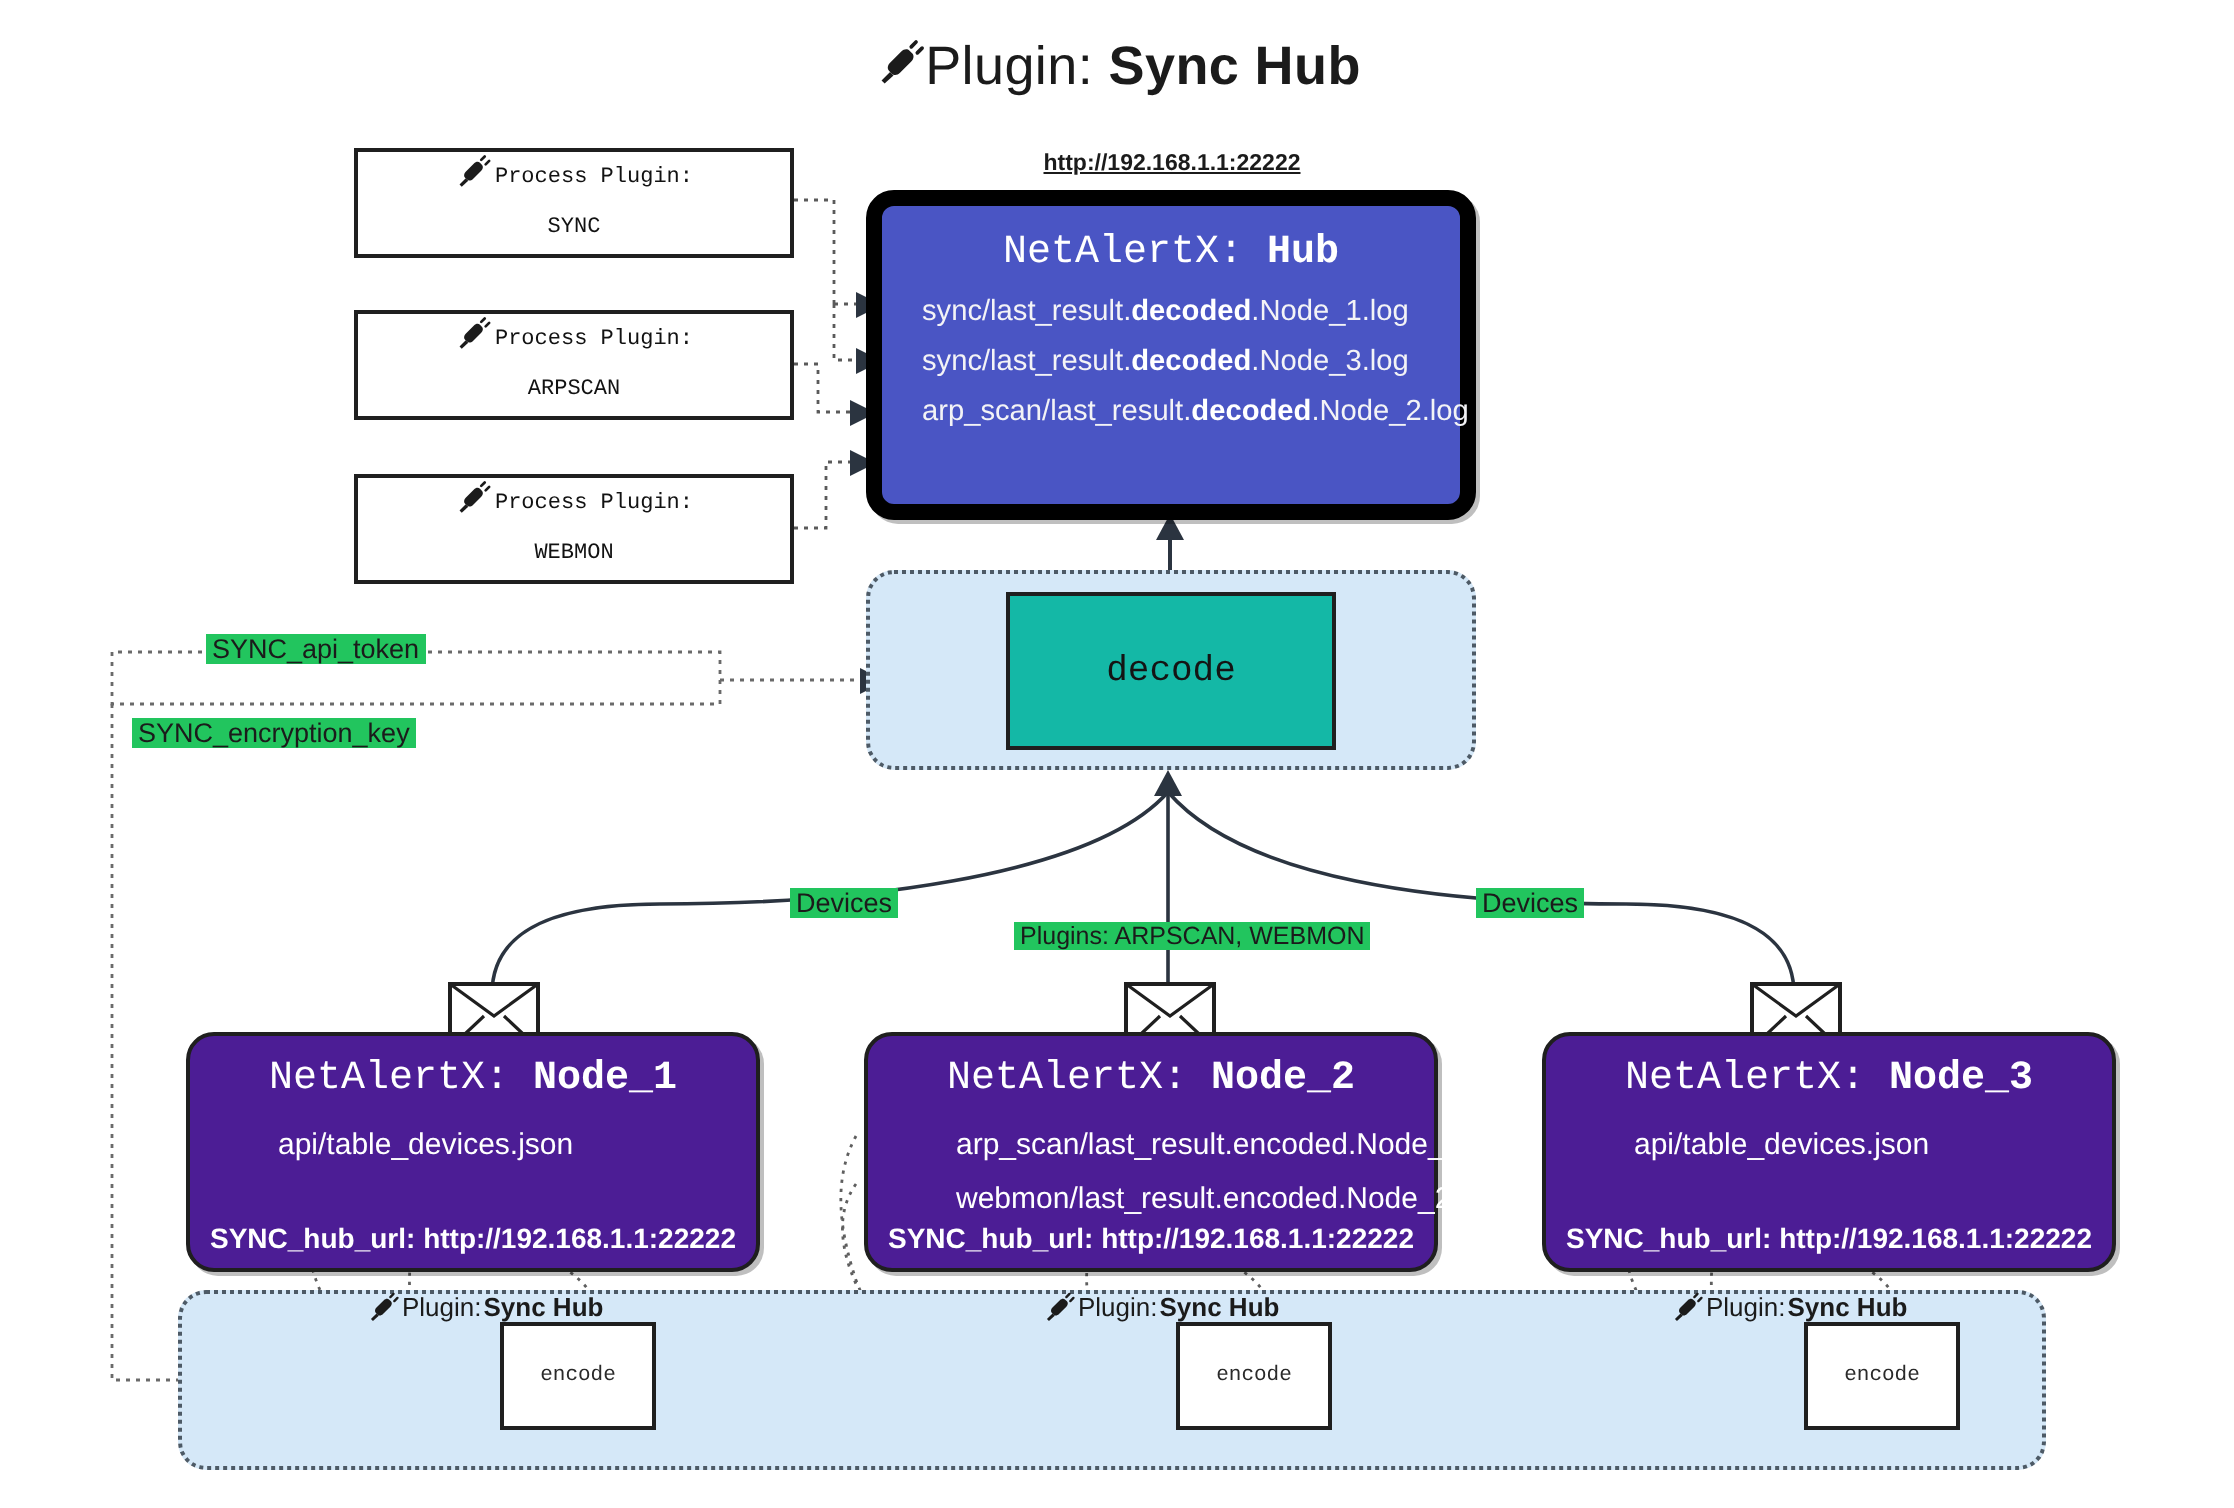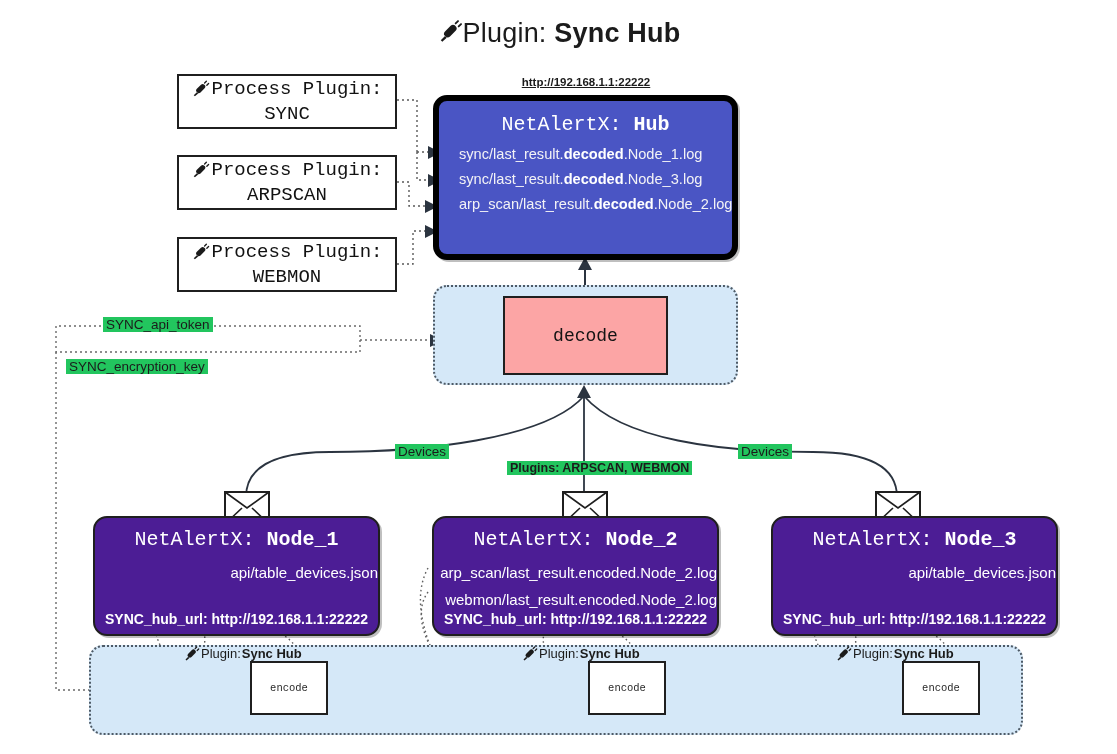--- a/index.html
+++ b/index.html
@@ -12,59 +12,59 @@
   #page-title{position:absolute;left:0;top:16px;width:1117px;text-align:center;
       font-size:27px;letter-spacing:.2px;white-space:nowrap;}
   #page-title .t-plain{font-weight:400;color:#1b1b1b;}
   #page-title .t-bold{font-weight:700;color:#1b1b1b;}
   .plug{display:inline-block;transform:translateY(2px);}
 
   
   .procbox{position:absolute;width:220px;height:55px;background:#ffffff;
       border:2px solid #1f1f1f;box-sizing:border-box;
       font-family:"Liberation Mono","DejaVu Sans Mono",monospace;
-      font-size:19px;line-height:25px;color:#121212;
+      font-size:11px;line-height:25px;color:#121212;
       display:flex;flex-direction:column;align-items:center;justify-content:center;}
   .procbox .l1{display:flex;align-items:center;gap:1px;white-space:nowrap;}
   .procbox .l2{white-space:nowrap;}
 
   
   #hub-url{position:absolute;left:466px;top:76px;width:240px;text-align:center;
       font-size:11.5px;font-weight:700;color:#1b1b1b;white-space:nowrap;text-decoration:underline;}
   #hub-box{position:absolute;left:433px;top:95px;width:305px;height:165px;
-      background:#4a55c4;border:6px solid #000000;border-radius:14px;box-sizing:border-box;
+      background:#4a55c4;border:8px solid #000000;border-radius:14px;box-sizing:border-box;
       box-shadow:2px 2px 0 rgba(0,0,0,.25);}
   #hub-box .hub-title{margin-top:12px;text-align:center;color:#ffffff;
       font-family:"Liberation Mono","DejaVu Sans Mono",monospace;font-size:20px;white-space:nowrap;}
   #hub-box .hub-title b{font-weight:700;}
   #hub-box .hub-list{margin-top:6px;padding-left:20px;}
   #hub-box .hub-list div{color:#f3f3f6;font-size:14.6px;line-height:25px;white-space:nowrap;}
   #hub-box .hub-list div b{font-weight:700;color:#ffffff;}
 
   
   #decode-zone{position:absolute;left:433px;top:285px;width:305px;height:100px;
       background:#d5e8f8;border:2px dotted #4d5a66;border-radius:14px;box-sizing:border-box;}
   #decode-box{position:absolute;left:503px;top:296px;width:165px;height:79px;
-      background:#fca5a5;border:2px solid #1f1f1f;box-sizing:border-box;
+      background:#14b8a6;border:2px solid #1f1f1f;box-sizing:border-box;
       display:flex;align-items:center;justify-content:center;
       font-family:"Liberation Mono","DejaVu Sans Mono",monospace;font-size:18px;color:#141414;}
 
   
   .wlabel{position:absolute;font-size:13.5px;color:#1b1b1b;white-space:nowrap;background:#22c55e;
       padding:0 3px;}
-  .wlabel.sm{font-size:12.5px;font-weight:bold;}
+  .wlabel.sm{font-size:12.5px;}
 
   
   .node{position:absolute;width:287px;height:120px;background:#4c1d95;
       border:2px solid #1f1f1f;border-radius:14px;box-sizing:border-box;
       box-shadow:2px 2px 0 rgba(0,0,0,.25);}
   .node .n-title{margin-top:10px;text-align:center;color:#ffffff;
       font-family:"Liberation Mono","DejaVu Sans Mono",monospace;font-size:20px;white-space:nowrap;}
   .node .n-title b{font-weight:700;}
-  .node .n-lines{margin-top:8px;text-align:right;}
+  .node .n-lines{margin-top:8px;text-align:left;padding-left:44px;}
   .node .n-lines div{color:#ffffff;font-size:15px;line-height:27px;white-space:nowrap;}
   .node .n-foot{position:absolute;left:0;right:0;bottom:7px;text-align:center;
       color:#ffffff;font-size:14px;font-weight:700;white-space:nowrap;}
 
   
   #encode-zone{position:absolute;left:89px;top:645px;width:934px;height:90px;
       background:#d5e8f8;border:2px dotted #4d5a66;border-radius:14px;box-sizing:border-box;}
   .encbox{position:absolute;width:78px;height:54px;background:#ffffff;border:2px solid #1f1f1f;
       box-sizing:border-box;display:flex;align-items:center;justify-content:center;
       font-family:"Liberation Mono","DejaVu Sans Mono",monospace;font-size:10.5px;color:#2a2a2a;margin-left:44px;}

